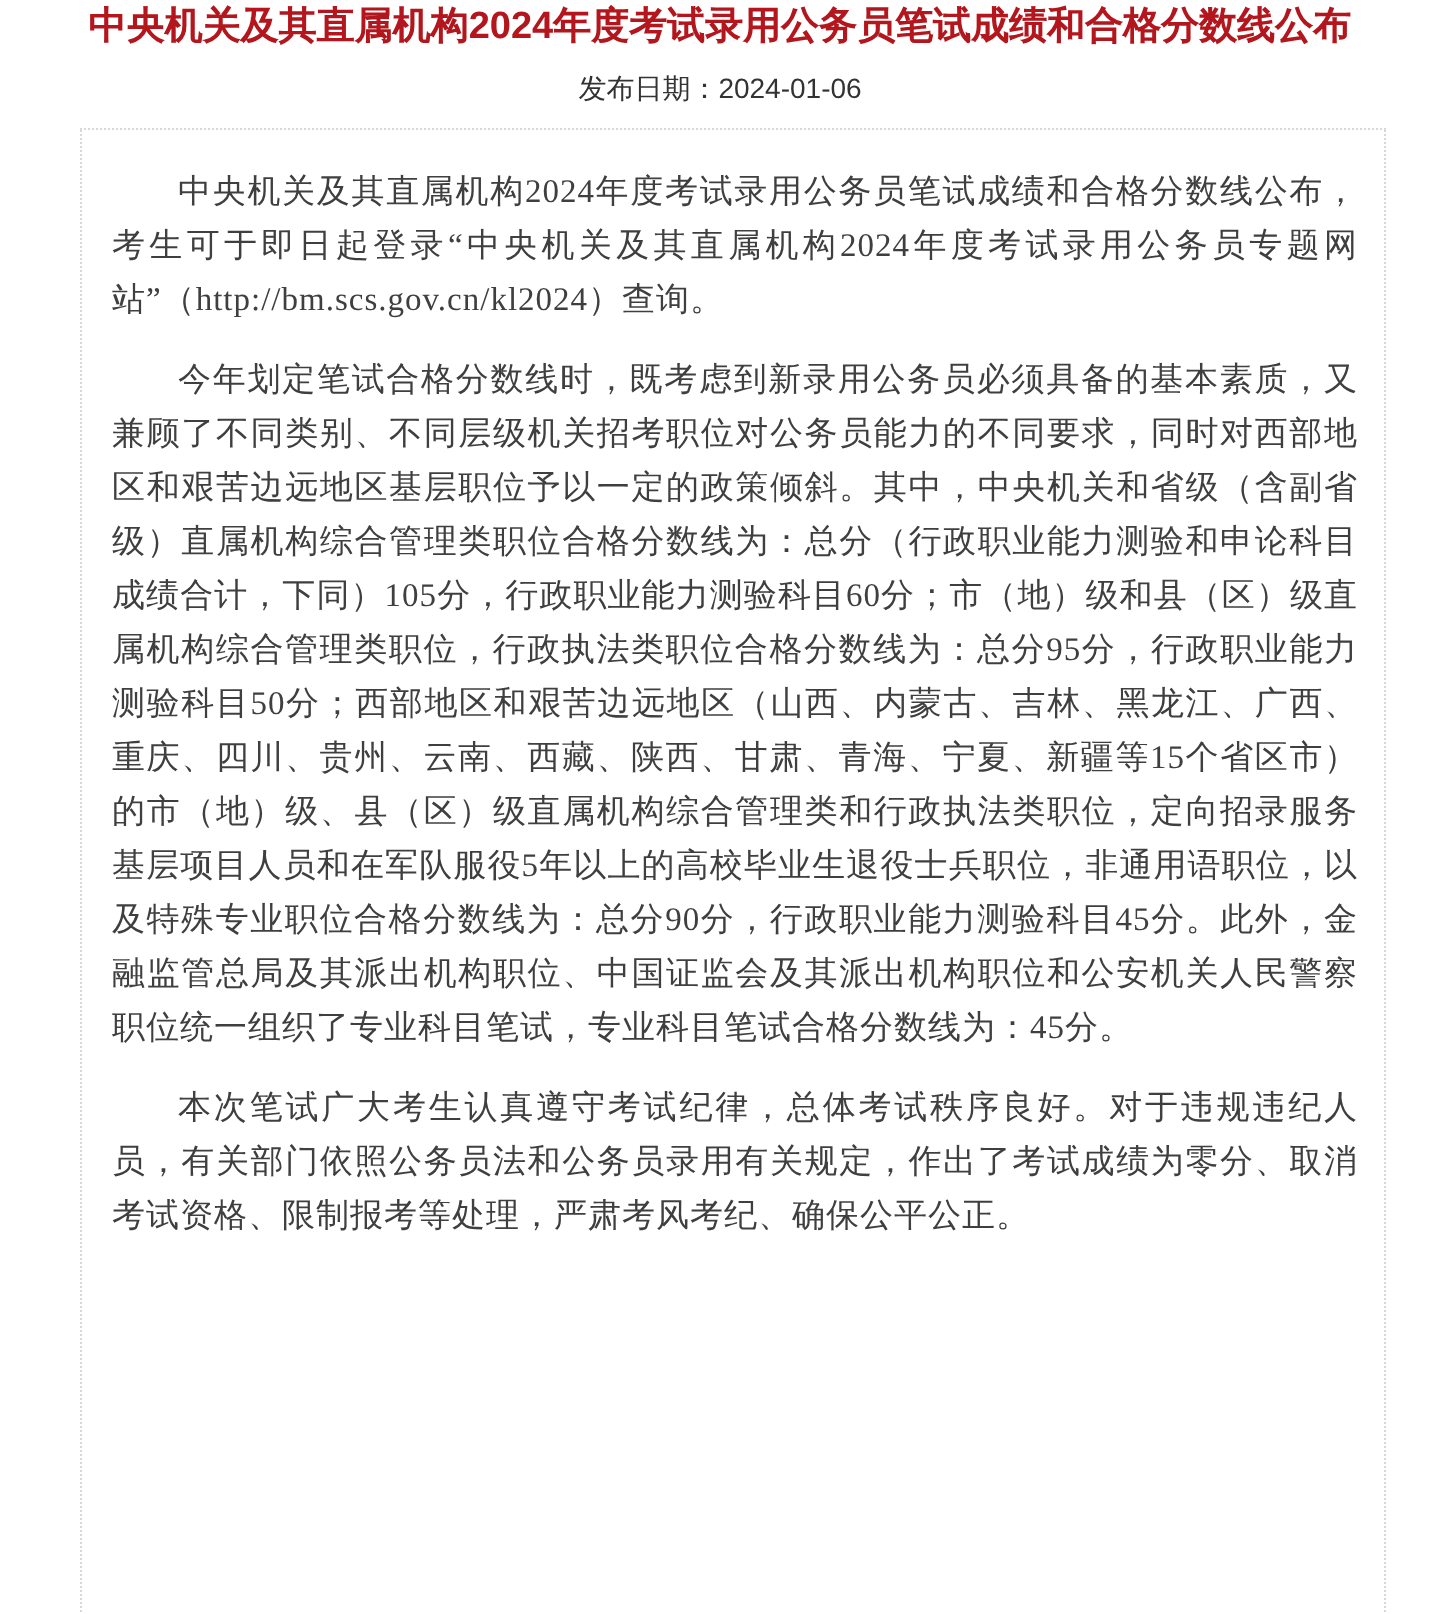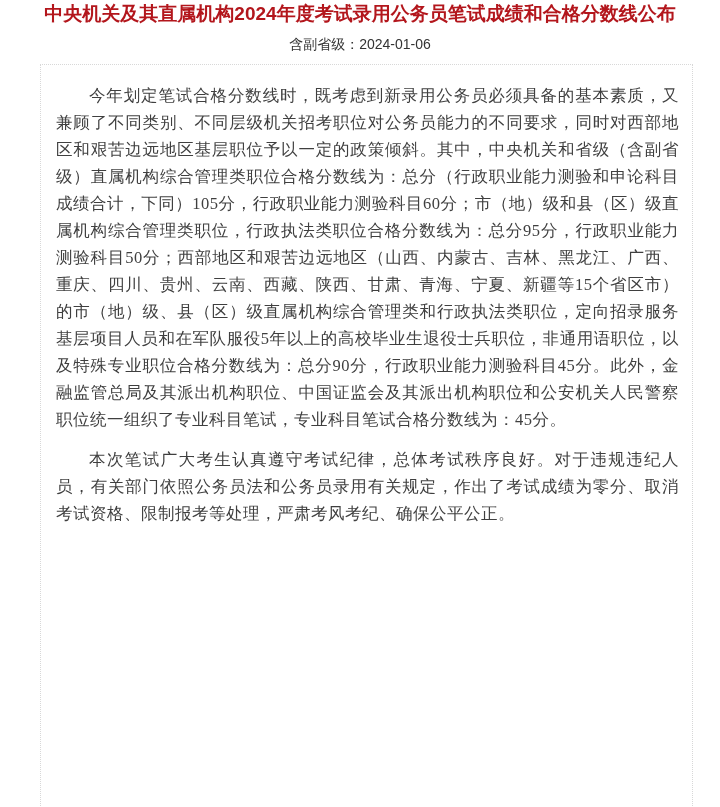--- a/index.html
+++ b/index.html
@@ -45,21 +45,22 @@
     text-align: justify;
   }
   .content-box p:last-child { margin-bottom: 16px; }
   .seg-bold { font-weight: normal; margin-top: 28px; }
 </style>
 </head>
 <body>
 
 <header class="page-header">
   <h1 class="title">中央机关及其直属机构2024年度考试录用公务员笔试成绩和合格分数线公布</h1>
-  <div class="pub-date"><span>含副省级：</span><span>2024-01-06</span></div>
+  <div class="pub-date"><span>发布日期：</span><span>2024-01-06</span></div>
 </header>
 
 <main class="content-box">
   <article>
+      <p><span>中央机关及其直属机构2024年度考试录用公务员笔试成绩和合格分数线公布，考生可于即日起登录“中央机关及其直属机构2024年度考试录用公务员专题网站”（http://bm.scs.gov.cn/kl2024）查询。</span></p>
       <p><span>今年划定笔试合格分数线时，既考虑到新录用公务员必须具备的基本素质，又兼顾了不同类别、不同层级机关招考职位对公务员能力的不同要求，同时对西部地区和艰苦边远地区基层职位予以一定的政策倾斜。其中，中央机关和省级（含副省级）直属机构综合管理类职位合格分数线为：总分（行政职业能力测验和申论科目成绩合计，下同）</span><span class="seg-bold">105分，行政职业能力测验科目60分</span><span>；市（地）级和县（区）级直属机构综合管理类职位，行政执法类职位合格分数线为：</span><span class="seg-bold">总分95分，行政职业能力测验科目50分</span><span>；西部地区和艰苦边远地区（山西、内蒙古、吉林、黑龙江、广西、重庆、四川、贵州、云南、西藏、陕西、甘肃、青海、宁夏、新疆等15个省区市）的市（地）级、县（区）级直属机构综合管理类和行政执法类职位，定向招录服务基层项目人员和在军队服役5年以上的高校毕业生退役士兵职位，非通用语职位，以及特殊专业职位合格分数线为：</span><span class="seg-bold">总分90分，行政职业能力测验科目45分</span><span>。此外，金融监管总局及其派出机构职位、中国证监会及其派出机构职位和公安机关人民警察职位统一组织了专业科目笔试，专业科目笔试合格分数线为：</span><span class="seg-bold">45分</span><span>。</span></p>
       <p><span>本次笔试广大考生认真遵守考试纪律，总体考试秩序良好。对于违规违纪人员，有关部门依照公务员法和公务员录用有关规定，作出了考试成绩为零分、取消考试资格、限制报考等处理，严肃考风考纪、确保公平公正。</span></p>
     </article>
 </main>
 
 </body></html>

